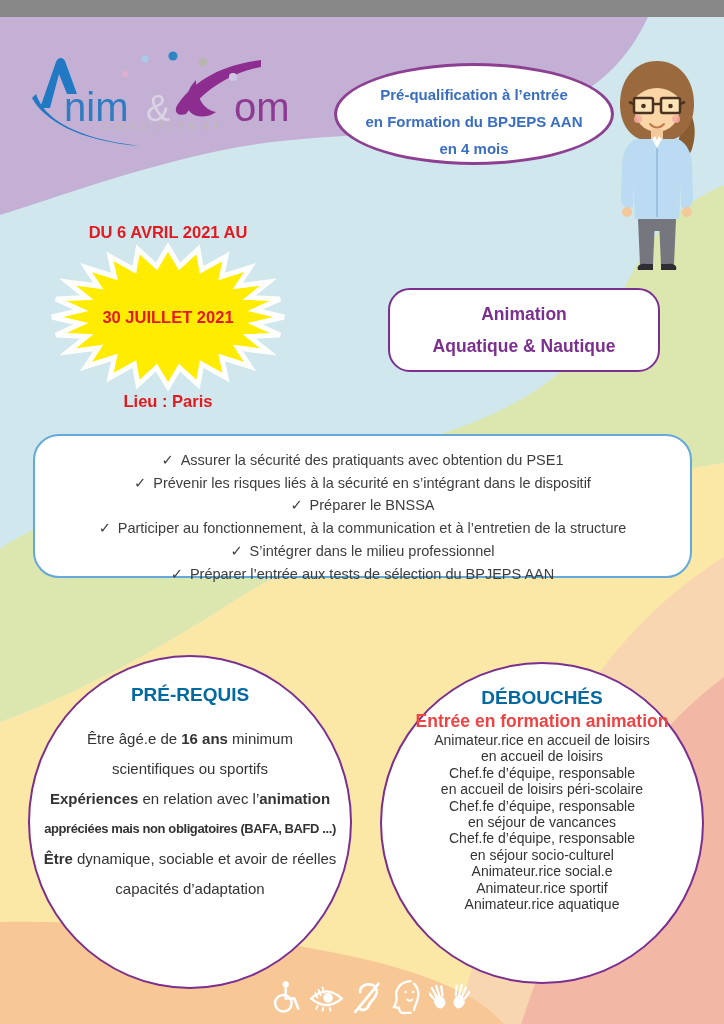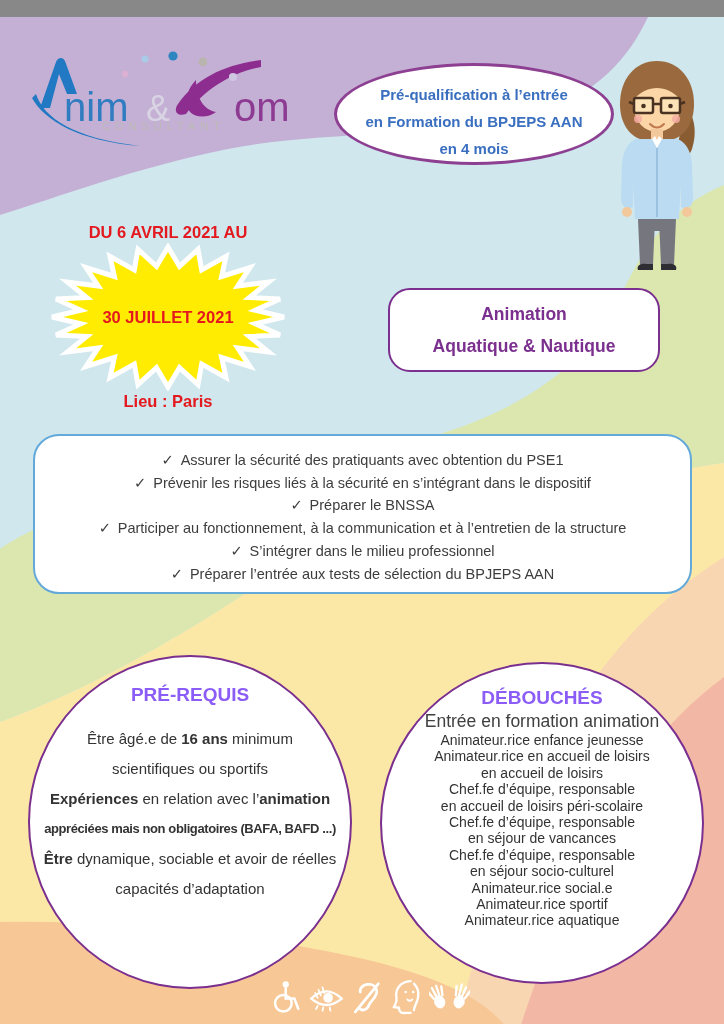--- a/index.html
+++ b/index.html
@@ -29,36 +29,36 @@
              justify-content:center;text-align:center;color:#e4191f;font-weight:bold;
              font-size:16.5px;line-height:36.5px;gap:48px;}
 
   
   .program-box{left:388px;top:271px;width:268px;height:80px;background:#fff;
                border:2.5px solid #7b2f8e;border-radius:22px;
                display:flex;flex-direction:column;justify-content:center;text-align:center;
                color:#7b2f8e;font-weight:bold;font-size:17.5px;line-height:32px;}
 
   
-  .objectives{left:33px;top:417px;width:659px;height:160px;background:#fff;
+  .objectives{left:33px;top:417px;width:659px;height:144px;background:#fff;
               border:2px solid #63a9da;border-radius:26px;box-sizing:border-box;
               padding-top:13px;text-align:center;color:#3d3d3d;font-size:14.5px;}
   .obj-row{line-height:22.7px;}
   .check{margin-right:7px;}
 
   
   .circle{background:#fff;border:2px solid #7b2f8e;border-radius:50%;box-sizing:border-box;
           text-align:center;color:#333;}
   .circle-left{left:28px;top:638px;width:324px;height:334px;padding-top:26px;}
   .circle-right{left:380px;top:645px;width:324px;height:322px;padding-top:22px;}
-  .c-title{color:#8b5cf6;font-weight:bold;font-size:19px;line-height:24px;}
+  .c-title{color:#0369a1;font-weight:bold;font-size:19px;line-height:24px;}
   .prereq-line{font-size:15px;line-height:30px;}
   .gap-top{margin-top:17px;}
   .bafa{font-size:13px;letter-spacing:-0.4px;font-weight:bold;}
-  .deb-sub{color:#404040;font-weight:normal;font-size:17.5px;line-height:22px;}
+  .deb-sub{color:#ef4444;font-weight:bold;font-size:17.5px;line-height:22px;}
   .deb-lead{font-weight:bold;font-size:14.5px;line-height:20px;margin-top:3px;color:#222;}
   .deb-item{font-size:14px;line-height:16.4px;}
 
   
   .icons-row{left:270px;top:956px;width:200px;height:48px;display:flex;align-items:center;gap:7px;}
   .icons-row svg{display:block;}
 </style>
 </head>
 <body>
 
@@ -158,21 +158,20 @@
     <div class="prereq-line"><span>scientifiques ou sportifs</span></div>
     <div class="prereq-line"><span class="b">Expériences</span><span> en relation avec l’</span><span class="b">animation</span></div>
     <div class="prereq-line bafa"><span>appréciées mais non obligatoires (BAFA, BAFD ...)</span></div>
     <div class="prereq-line"><span class="b">Être</span><span> dynamique, sociable et avoir de réelles</span></div>
     <div class="prereq-line"><span>capacités d’adaptation</span></div>
   </div>
 
   <div class="abs circle circle-right">
     <div class="c-title">DÉBOUCHÉS</div>
     <div class="deb-sub">Entrée en formation animation</div>
-    <div class="deb-item">Animateur.rice enfance jeunesse</div>
     <div class="deb-item">Animateur.rice en accueil de loisirs</div>
     <div class="deb-item">en accueil de loisirs</div>
     <div class="deb-item">Chef.fe d’équipe, responsable</div>
     <div class="deb-item">en accueil de loisirs péri-scolaire</div>
     <div class="deb-item">Chef.fe d’équipe, responsable</div>
     <div class="deb-item">en séjour de vancances</div>
     <div class="deb-item">Chef.fe d’équipe, responsable</div>
     <div class="deb-item">en séjour socio-culturel</div>
     <div class="deb-item">Animateur.rice social.e</div>
     <div class="deb-item">Animateur.rice sportif</div>

